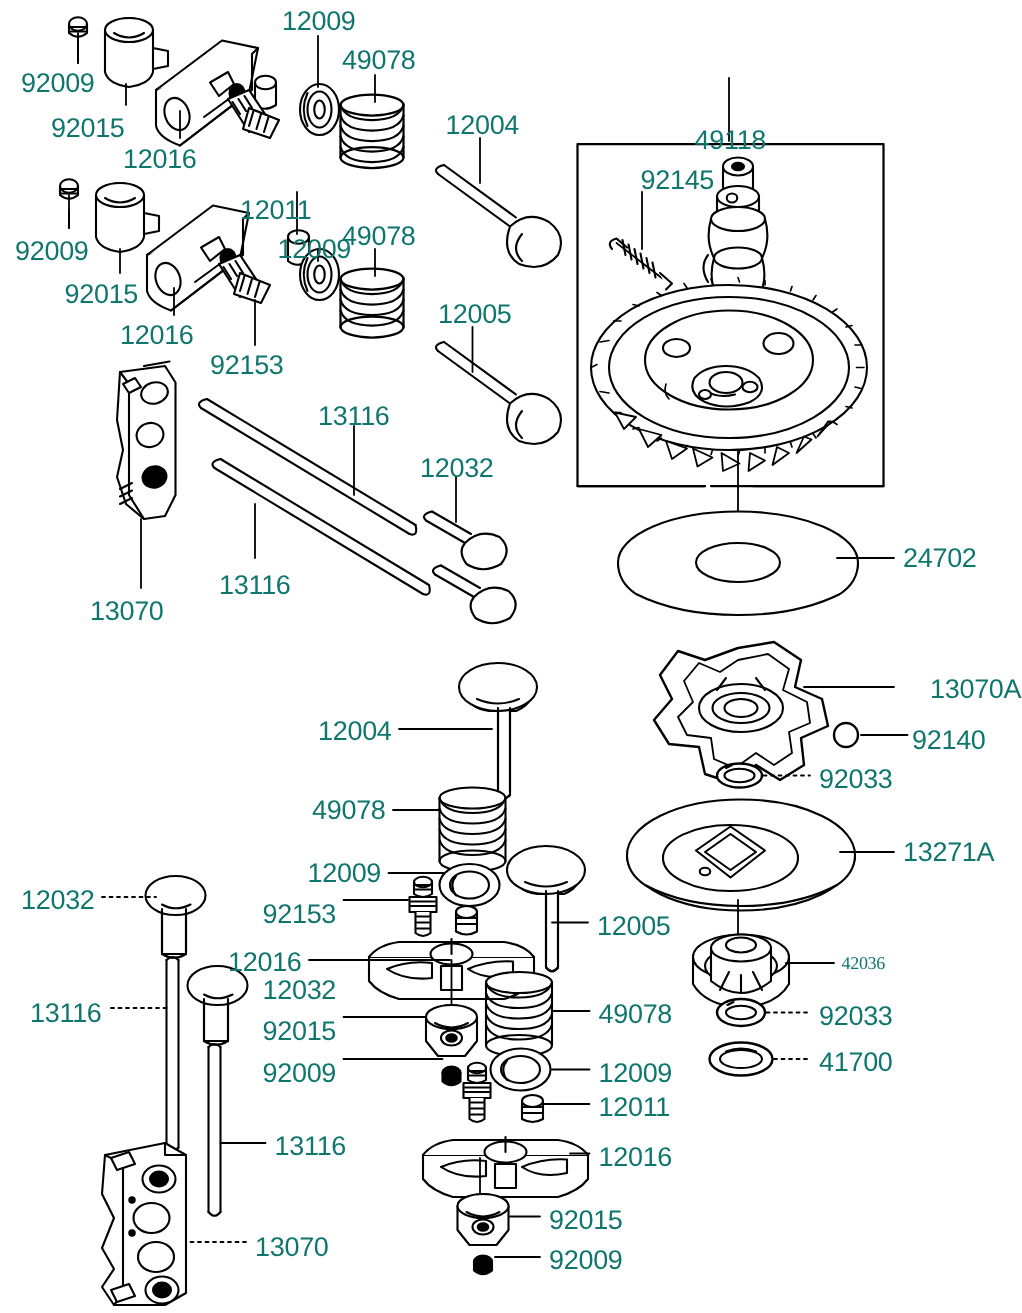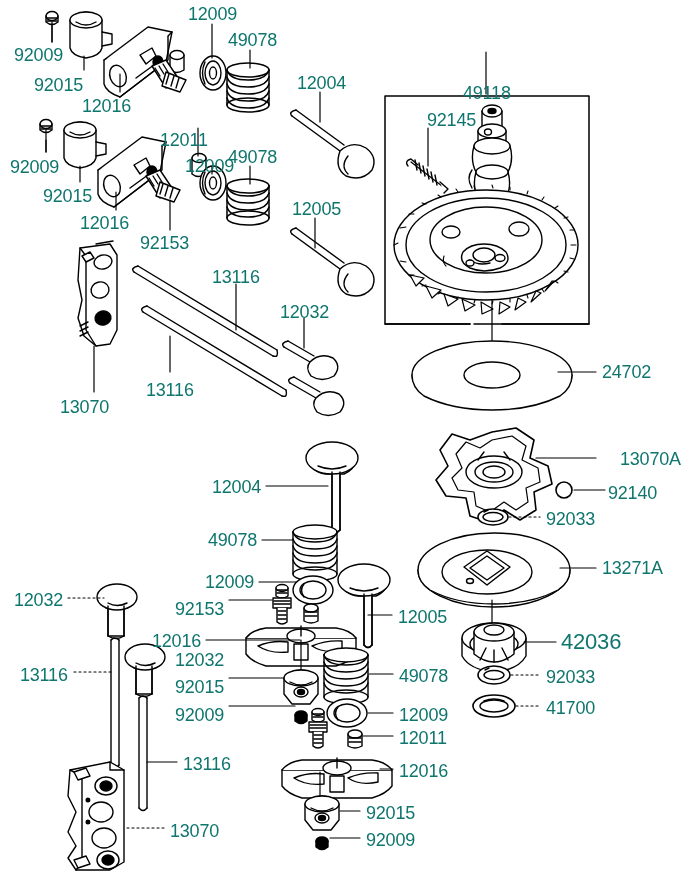--- a/index.html
+++ b/index.html
@@ -600,21 +600,21 @@
       <div class="lbl" style="left: 395px; top: 111px; font-size: 18px; margin-left: 32px;">92145</div>
       <div class="lbl" style="left: 212px; top: 268px; font-size: 18px;">13116</div>
       <div class="lbl" style="left: 146px; top: 381px; font-size: 18px;">13116</div>
       <div class="lbl" style="left: 280px; top: 303px; font-size: 18px;">12032</div>
       <div class="lbl" style="left: 60px; top: 398px; font-size: 18px;">13070</div>
       <div class="lbl" style="left: 602px; top: 363px; font-size: 18px;">24702</div>
       <div class="lbl" style="left: 620px; top: 450px; font-size: 18px;">13070A</div>
       <div class="lbl" style="left: 608px; top: 484px; font-size: 18px;">92140</div>
       <div class="lbl" style="left: 546px; top: 510px; font-size: 18px;">92033</div>
       <div class="lbl" style="left: 602px; top: 559px; font-size: 18px;">13271A</div>
-      <div class="lbl" style="left: 561px; top: 633px; font-size: 22px;">42036</div>
+      <div class="lbl" style="left: 561px; top: 633px; font-size: 12px; font-family: Liberation Serif, serif;">42036</div>
       <div class="lbl" style="left: 546px; top: 668px; font-size: 18px;">92033</div>
       <div class="lbl" style="left: 546px; top: 699px; font-size: 18px;">41700</div>
       <div class="lbl" style="left: 212px; top: 478px; font-size: 18px;">12004</div>
       <div class="lbl" style="left: 208px; top: 531px; font-size: 18px;">49078</div>
       <div class="lbl" style="left: 205px; top: 573px; font-size: 18px;">12009</div>
       <div class="lbl" style="left: 175px; top: 600px; font-size: 18px;">92153</div>
       <div class="lbl" style="left: 152px; top: 632px; font-size: 18px;">12016</div>
       <div class="lbl" style="left: 175px; top: 651px; font-size: 18px;">12032</div>
       <div class="lbl" style="left: 175px; top: 678px; font-size: 18px;">92015</div>
       <div class="lbl" style="left: 175px; top: 706px; font-size: 18px;">92009</div>

